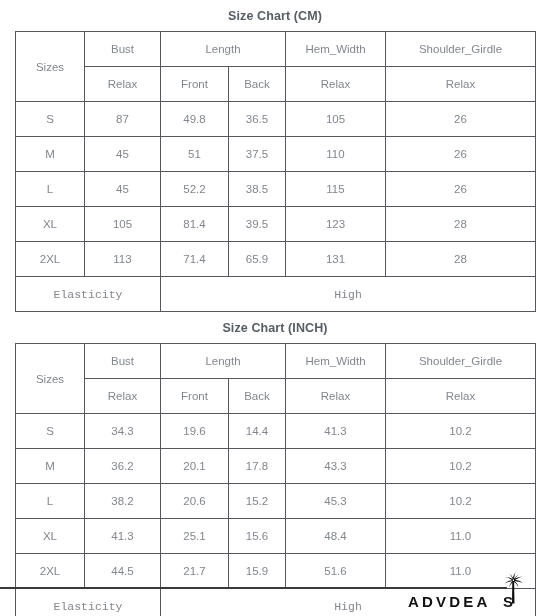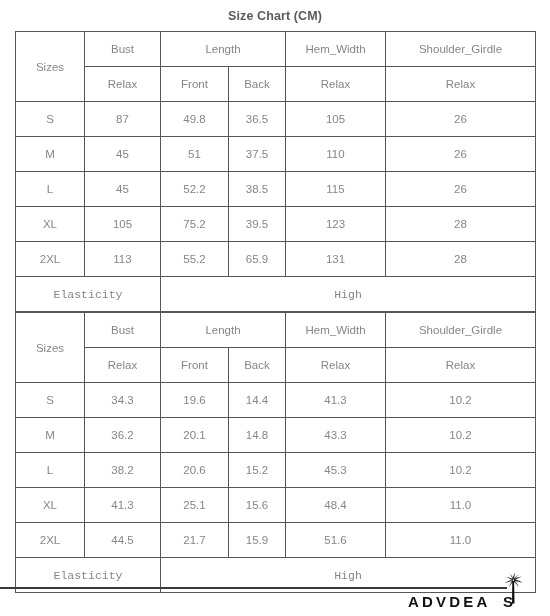--- a/index.html
+++ b/index.html
@@ -150,43 +150,44 @@
         <td>L</td>
         <td>45</td>
         <td>52.2</td>
         <td>38.5</td>
         <td>115</td>
         <td>26</td>
       </tr>
       <tr>
         <td>XL</td>
         <td>105</td>
-        <td>75.2</td>
+        <td>81.4</td>
         <td>39.5</td>
         <td>123</td>
         <td>28</td>
       </tr>
       <tr>
         <td>2XL</td>
         <td>113</td>
-        <td>55.2</td>
+        <td>71.4</td>
         <td>65.9</td>
         <td>131</td>
         <td>28</td>
       </tr>
 
       <tr>
         <td class="elasticity-cell" colspan="2">Elasticity</td>
         <td class="elasticity-cell" colspan="4">High</td>
       </tr>
     </tbody>
   </table>
 </div>
 
 <div class="chart-block">
+  <div class="chart-title" id="inch-title">Size Chart (INCH)</div>
 
   <table class="size-table">
     <colgroup>
       <col class="c-sizes">
         <col class="c-bust">
         <col class="c-front">
       <col class="c-back">
         <col class="c-hem">
         <col class="c-shoulder">
     </colgroup>
@@ -211,21 +212,21 @@
         <td>34.3</td>
         <td>19.6</td>
         <td>14.4</td>
         <td>41.3</td>
         <td>10.2</td>
       </tr>
       <tr>
         <td>M</td>
         <td>36.2</td>
         <td>20.1</td>
-        <td>14.8</td>
+        <td>17.8</td>
         <td>43.3</td>
         <td>10.2</td>
       </tr>
       <tr>
         <td>L</td>
         <td>38.2</td>
         <td>20.6</td>
         <td>15.2</td>
         <td>45.3</td>
         <td>10.2</td>

